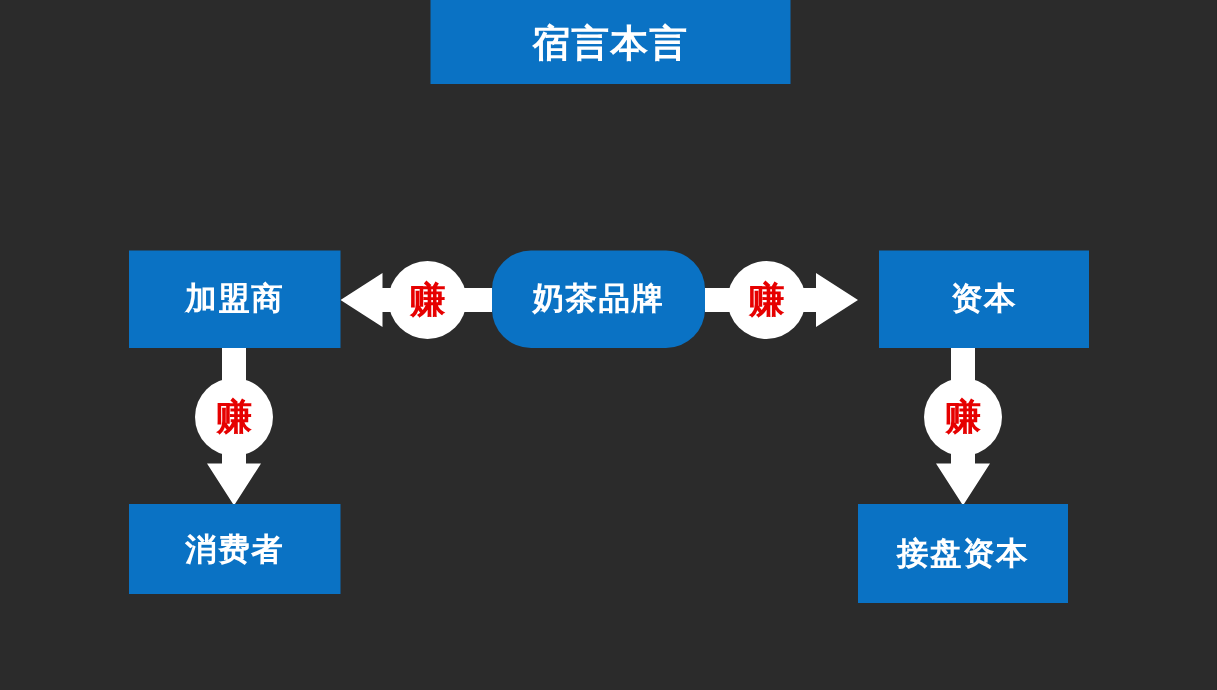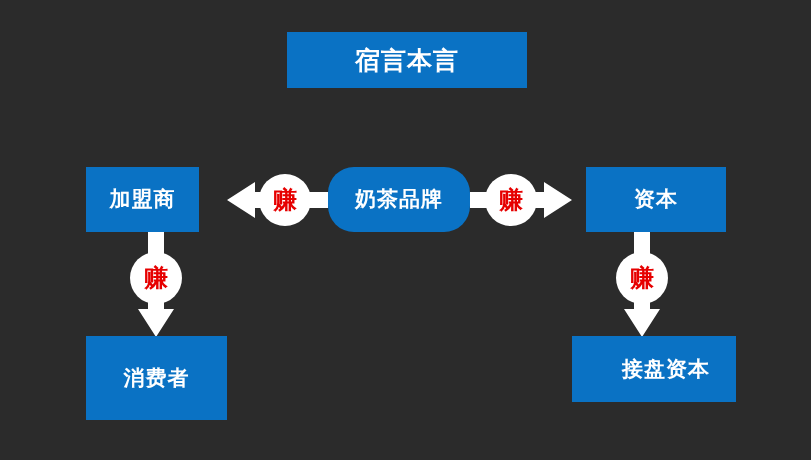--- a/index.html
+++ b/index.html
@@ -34,26 +34,25 @@
     display: block;
     line-height: 1;
   }
 
   #title-box {
     left: 287px;
     top: 0px;
     width: 240px;
     height: 56px;
     font-size: 25px;
-    margin-top: 32px;
   }
   #node-franchisee {
     left: 86px;
     top: 167px;
-    width: 113px;
+    width: 141px;
     height: 65px;
     font-size: 21px;
   }
   #node-brand {
     left: 328px;
     top: 167px;
     width: 142px;
     height: 65px;
     font-size: 21px;
     border-radius: 26px;
@@ -63,30 +62,29 @@
     top: 167px;
     width: 140px;
     height: 65px;
     font-size: 21px;
     margin-left: 14px;
   }
   #node-consumer {
     left: 86px;
     top: 336px;
     width: 141px;
-    height: 84px;
+    height: 60px;
     font-size: 21px;
   }
   #node-takeover {
     left: 572px;
     top: 336px;
     width: 140px;
     height: 66px;
     font-size: 21px;
-    padding-left: 24px;
   }
 
   
   .arrow {
     position: absolute;
     z-index: 1;
   }
   .arrow svg { display: block; }
 
   #arrow-brand-to-franchisee {

